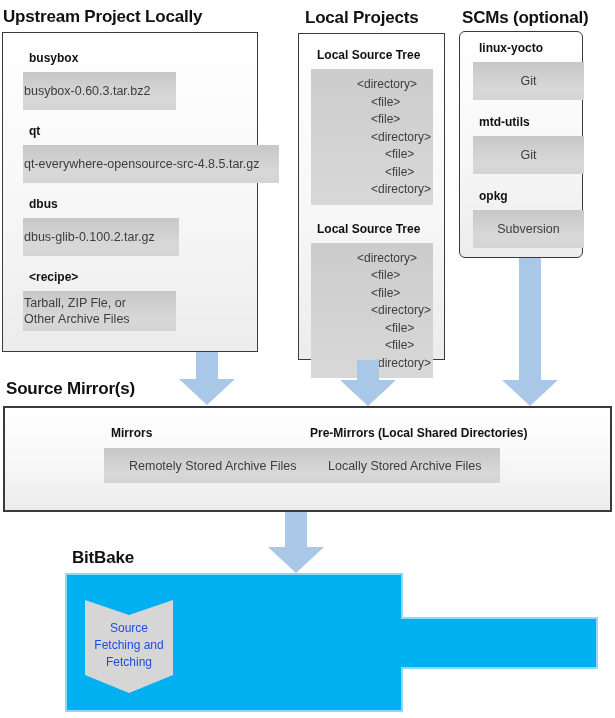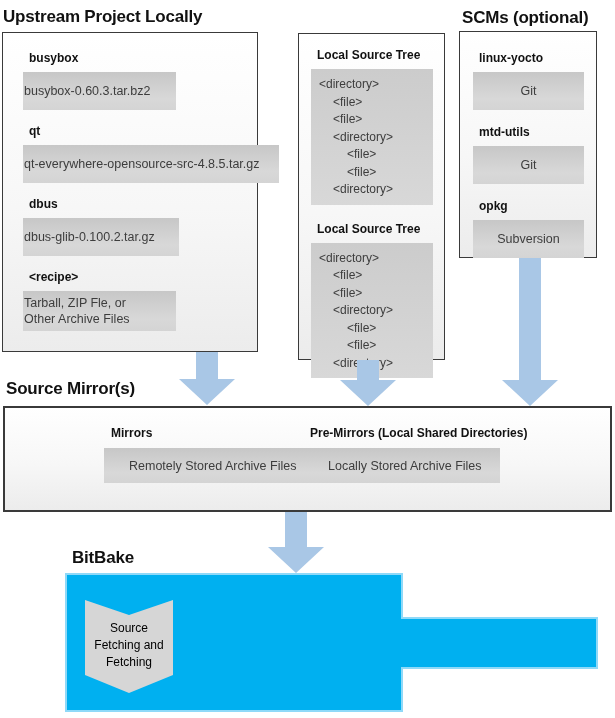--- a/index.html
+++ b/index.html
@@ -5,36 +5,36 @@
   html,body{margin:0;padding:0;background:#ffffff;}
   body{font-family:"Liberation Sans", sans-serif;}
   .stage{position:relative;width:615px;height:718px;background:#ffffff;overflow:hidden;}
 
   .hdr{position:absolute;font-size:17px;font-weight:bold;color:#111;letter-spacing:-0.2px;white-space:nowrap;}
 
   .panel{position:absolute;background:linear-gradient(180deg,#ffffff 0%,#f7f7f7 55%,#ececec 100%);
          border:1.5px solid #3a3a3a;box-sizing:border-box;}
   .panel-upstream{left:2px;top:32px;width:256px;height:320px;padding:18px 0 0 20px;}
   .panel-local{left:298px;top:33px;width:147px;height:327px;padding:14px 0 0 12px;}
-  .panel-scms{left:459px;top:31px;width:138px;height:227px;padding:19px 0 0 13px;}
+  .panel-scms{left:459px;top:31px;width:124px;height:227px;padding:9px 0 0 13px;border-radius:6px;}
 
   .blabel{font-size:12px;font-weight:bold;color:#111;margin:0 0 7px 6px;}
   .chip{background:linear-gradient(180deg,#c7c7c7 0%,#d8d8d8 70%,#d4d4d4 100%);
         color:#3d3d3d;font-size:12.5px;box-sizing:border-box;display:flex;align-items:center;}
   .panel-upstream .block{margin-bottom:14px;}
   .chip-file{height:38px;padding-left:1px;}
   .chip-busybox{width:153px;}
   .chip-qt{width:256px;}
   .chip-dbus{width:156px;}
   .chip-recipe{width:153px;height:40px;flex-direction:column;align-items:flex-start;justify-content:center;line-height:16px;}
 
   .tree-group{margin-bottom:17px;}
   .tree-chip{width:122px;background:linear-gradient(180deg,#cccccc 0%,#d8d8d8 100%);
              padding:7px 0 6px 8px;font-size:12px;color:#3d3d3d;box-sizing:border-box;}
-  .tree-line{line-height:17.5px;white-space:nowrap;}
+  .tree-line{line-height:17.5px;white-space:nowrap;margin-left:38px;}
   .ind-1{padding-left:14px;}
   .ind-2{padding-left:28px;}
 
   .panel-scms .block{margin-bottom:15px;}
   .chip-scm{width:111px;height:38px;justify-content:center;padding-left:0;}
 
   .flow-arrow{position:absolute;display:block;}
 
   .panel-mirror{left:3px;top:406px;width:609px;height:106px;border-width:2px;}
   .mgroup{position:absolute;top:18px;}
@@ -42,28 +42,29 @@
   .mgroup-2{left:298px;}
   .mgroup .blabel{margin:0 0 8px 7px;}
   .chip-mirror{height:35px;padding:0 18px 0 25px;width:auto;display:inline-flex;}
 
   .bb-main{position:absolute;left:65px;top:573px;width:338px;height:139px;background:#00b0f0;
            border:2px solid #8fd9f8;box-sizing:border-box;}
   .bb-bar{position:absolute;left:401px;top:617px;width:197px;height:52px;background:#00b0f0;
           border:2px solid #8fd9f8;border-left:none;box-sizing:border-box;}
   .ribbon{position:absolute;left:85px;top:600px;}
   .ribbon-text{position:absolute;left:85px;top:620px;width:88px;text-align:center;
-               font-size:12px;line-height:17px;color:#000000;}
+               font-size:12px;line-height:17px;color:#1d4ed8;}
 </style>
 </head>
 <body>
 
 <div class="stage">
 
   <div class="hdr" style="left:3px;top:7px;">Upstream Project Locally</div>
+  <div class="hdr" style="left:305px;top:8px;">Local Projects</div>
   <div class="hdr" style="left:462px;top:8px;">SCMs (optional)</div>
 
   <section class="panel panel-upstream">
     <div class="block">
       <div class="blabel">busybox</div>
       <div class="chip chip-file chip-busybox">busybox-0.60.3.tar.bz2</div>
     </div>
     <div class="block">
       <div class="blabel">qt</div>
       <div class="chip chip-file chip-qt">qt-everywhere-opensource-src-4.8.5.tar.gz</div>

